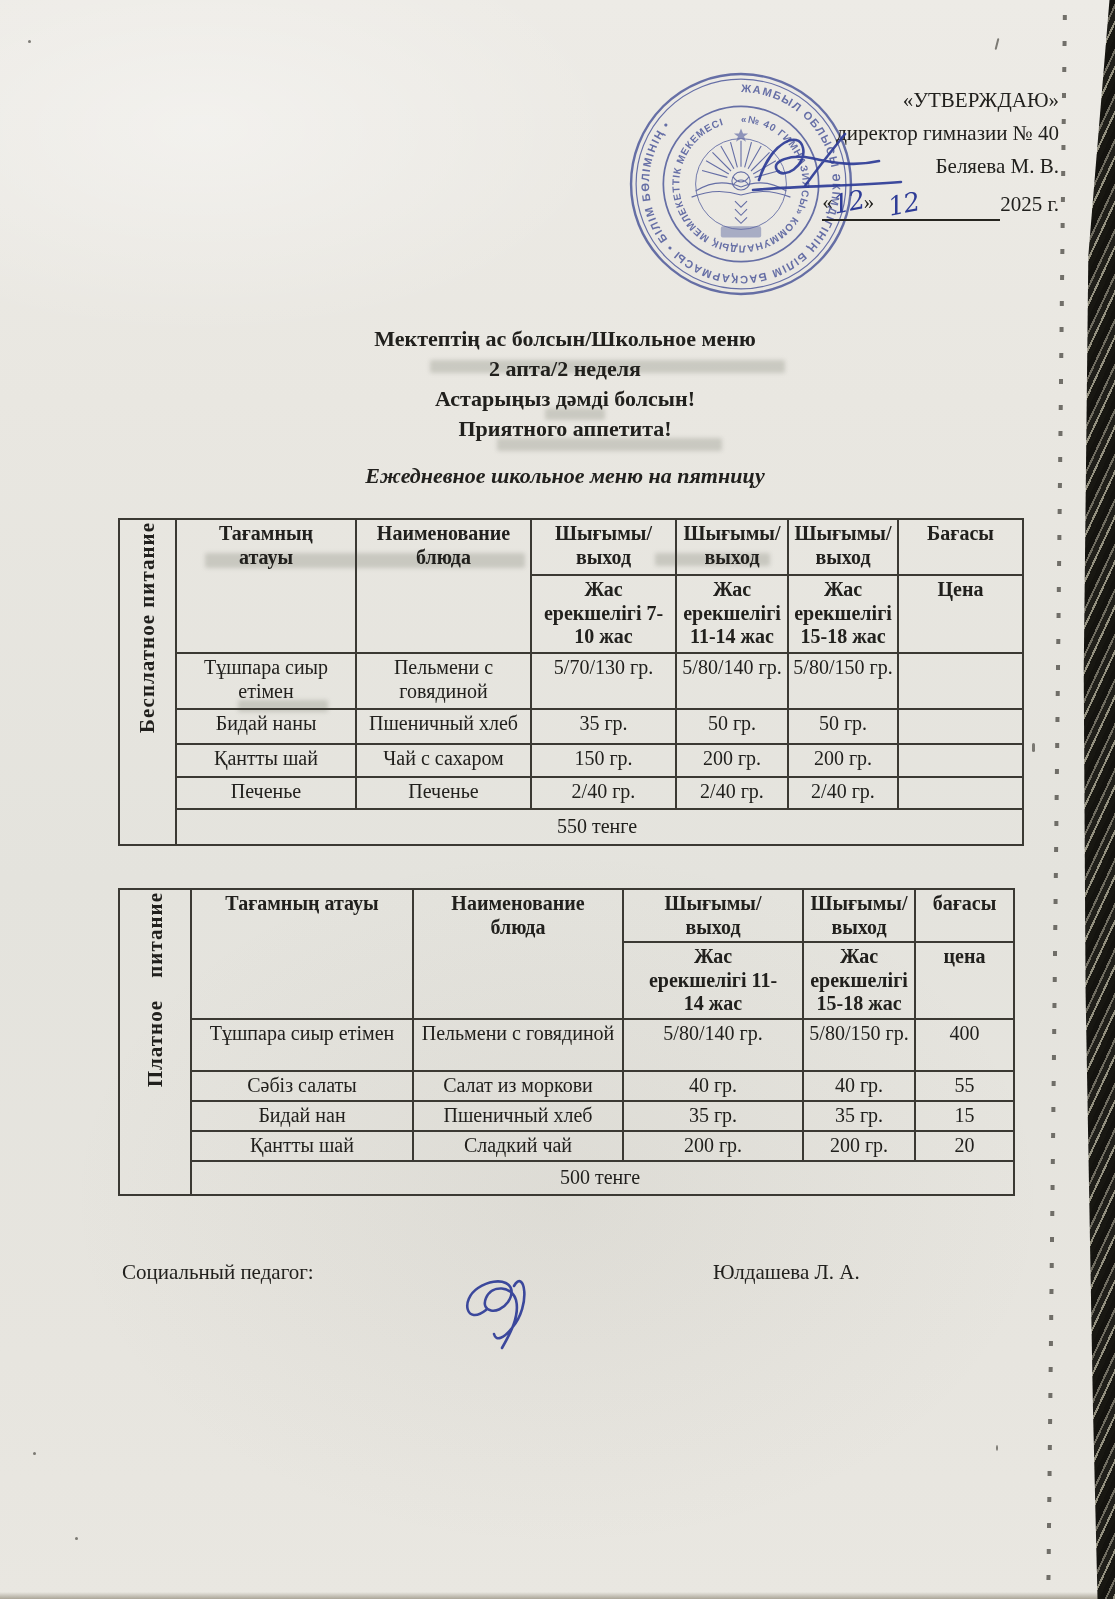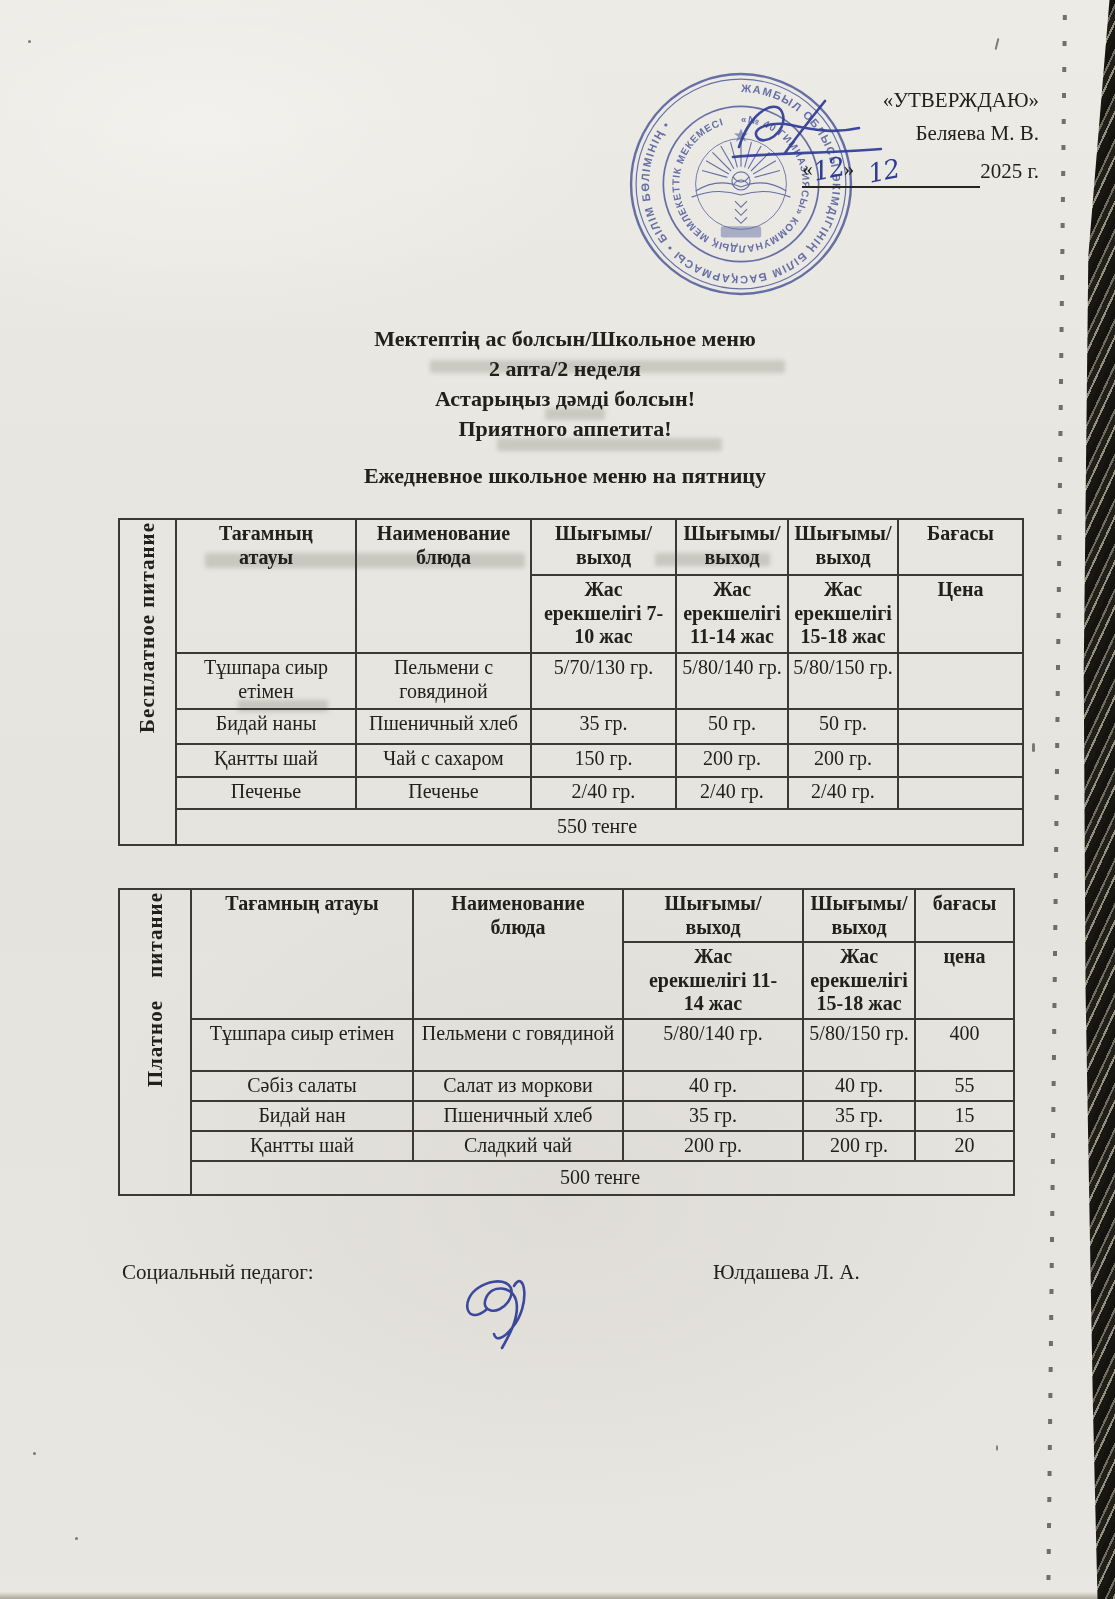--- a/index.html
+++ b/index.html
@@ -5,36 +5,36 @@
   html,body{margin:0;padding:0;background:#555;}
   .page{
     position:relative; width:1115px; height:1599px; margin:0 auto;
     background:linear-gradient(180deg,#edebe6 0%,#e9e7e1 25%,#e4e3dd 55%,#e7e5df 85%,#e9e7e1 100%);
     overflow:hidden; font-family:"Liberation Serif",serif; color:#21201d;
   }
   .page::after{content:"";position:absolute;inset:0;pointer-events:none;
     background:radial-gradient(600px 300px at 18% 8%,rgba(255,255,255,.35),transparent 70%),
                radial-gradient(700px 500px at 50% 75%,rgba(120,118,105,.08),transparent 70%);}
   
-  .approval{position:absolute;top:84px;right:76px;text-align:right;font-size:21px;line-height:33px;z-index:4;margin-left:13px;}
+  .approval{position:absolute;top:84px;right:56px;text-align:right;font-size:21px;line-height:33px;z-index:4;margin-left:13px;}
   .sig-row{position:relative;height:34px;}
   .sig1{position:absolute;right:138px;top:-22px;width:172px;height:68px;opacity:.92;}
   .date-row{position:relative;height:36px;white-space:nowrap;}
   .dunder{display:inline-block;width:178px;border-bottom:2px solid #26251f;text-align:left;vertical-align:bottom;}
   .hand{display:inline-block;font-style:italic;color:#2e3c97;font-size:26px;
         transform:rotate(-11deg);letter-spacing:-1px;position:relative;top:2px;font-family:"DejaVu Serif",serif;}
   .hand.m2{margin-left:14px;top:4px;}
   
   .stamp{position:absolute;left:625px;top:68px;width:232px;height:232px;opacity:.8;
          mix-blend-mode:multiply;filter:blur(.3px);z-index:3;}
   .stxt{font-family:"Liberation Sans",sans-serif;font-weight:700;fill:#4a57a8;}
   
   .titles{position:absolute;top:324px;left:65px;width:1000px;text-align:center;
           font-weight:700;font-size:22px;line-height:30px;z-index:2;}
-  .titles .daily{margin-top:17px;}
+  .titles .daily{margin-top:17px;font-style:italic;}
   
   table.menu{position:absolute;border-collapse:collapse;table-layout:fixed;
              font-size:20px;line-height:1.18;z-index:2;}
   table.menu th,table.menu td{border:2px solid #3b3933;padding:2px 3px;text-align:center;
              vertical-align:top;font-weight:400;overflow:hidden;}
   table.menu th{font-weight:700;}
   td.side{vertical-align:middle;}
   .vtext{writing-mode:vertical-rl;transform:rotate(180deg);font-weight:700;font-size:21px;
          letter-spacing:1px;white-space:nowrap;}
   .t-paid .vtext{word-spacing:16px;}
@@ -103,20 +103,21 @@
       <path d="M107,108 q8,10 16,0 M107,116 q8,-10 16,0"></path>
       <path d="M70,122 q22,-14 45,-4 M160,122 q-22,-14 -45,-4 M66,128 q25,-10 49,-2 M164,128 q-25,-10 -49,-2"></path>
       <path d="M109,132 l6,6 6,-6 M109,140 l6,6 6,-6 M109,148 l6,6 6,-6"></path>
       <rect x="95" y="157" width="40" height="11" rx="2" fill="#4a57a8" opacity=".5" stroke="none"></rect>
       <path d="M115,60 l2,5 5,0 -4,3 2,5 -5,-3 -5,3 2,-5 -4,-3 5,0 z" fill="#4a57a8" stroke="none" opacity=".7"></path>
     </g>
   </svg>
 
   <div class="approval">
     <div>«УТВЕРЖДАЮ»</div>
+    <div>директор гимназии № 40</div>
     <div class="sig-row">
       <svg class="sig1" viewBox="0 0 172 68">
         <path d="M10,52 C22,14 50,2 54,20 C58,38 34,52 28,42 C22,33 42,26 62,30 C88,36 108,38 130,33 M96,6 C80,26 66,44 56,58 M4,62 C50,58 100,58 152,54" fill="none" stroke="#2e3c97" stroke-width="2.6" stroke-linecap="round"></path>
       </svg>
       <span>Беляева М. В.</span>
     </div>
     <div class="date-row">
       <span class="dunder"><span>«</span><span class="hand">12</span><span>»</span><span class="hand m2">12</span></span><span>2025 г.</span>
     </div>
   </div>

